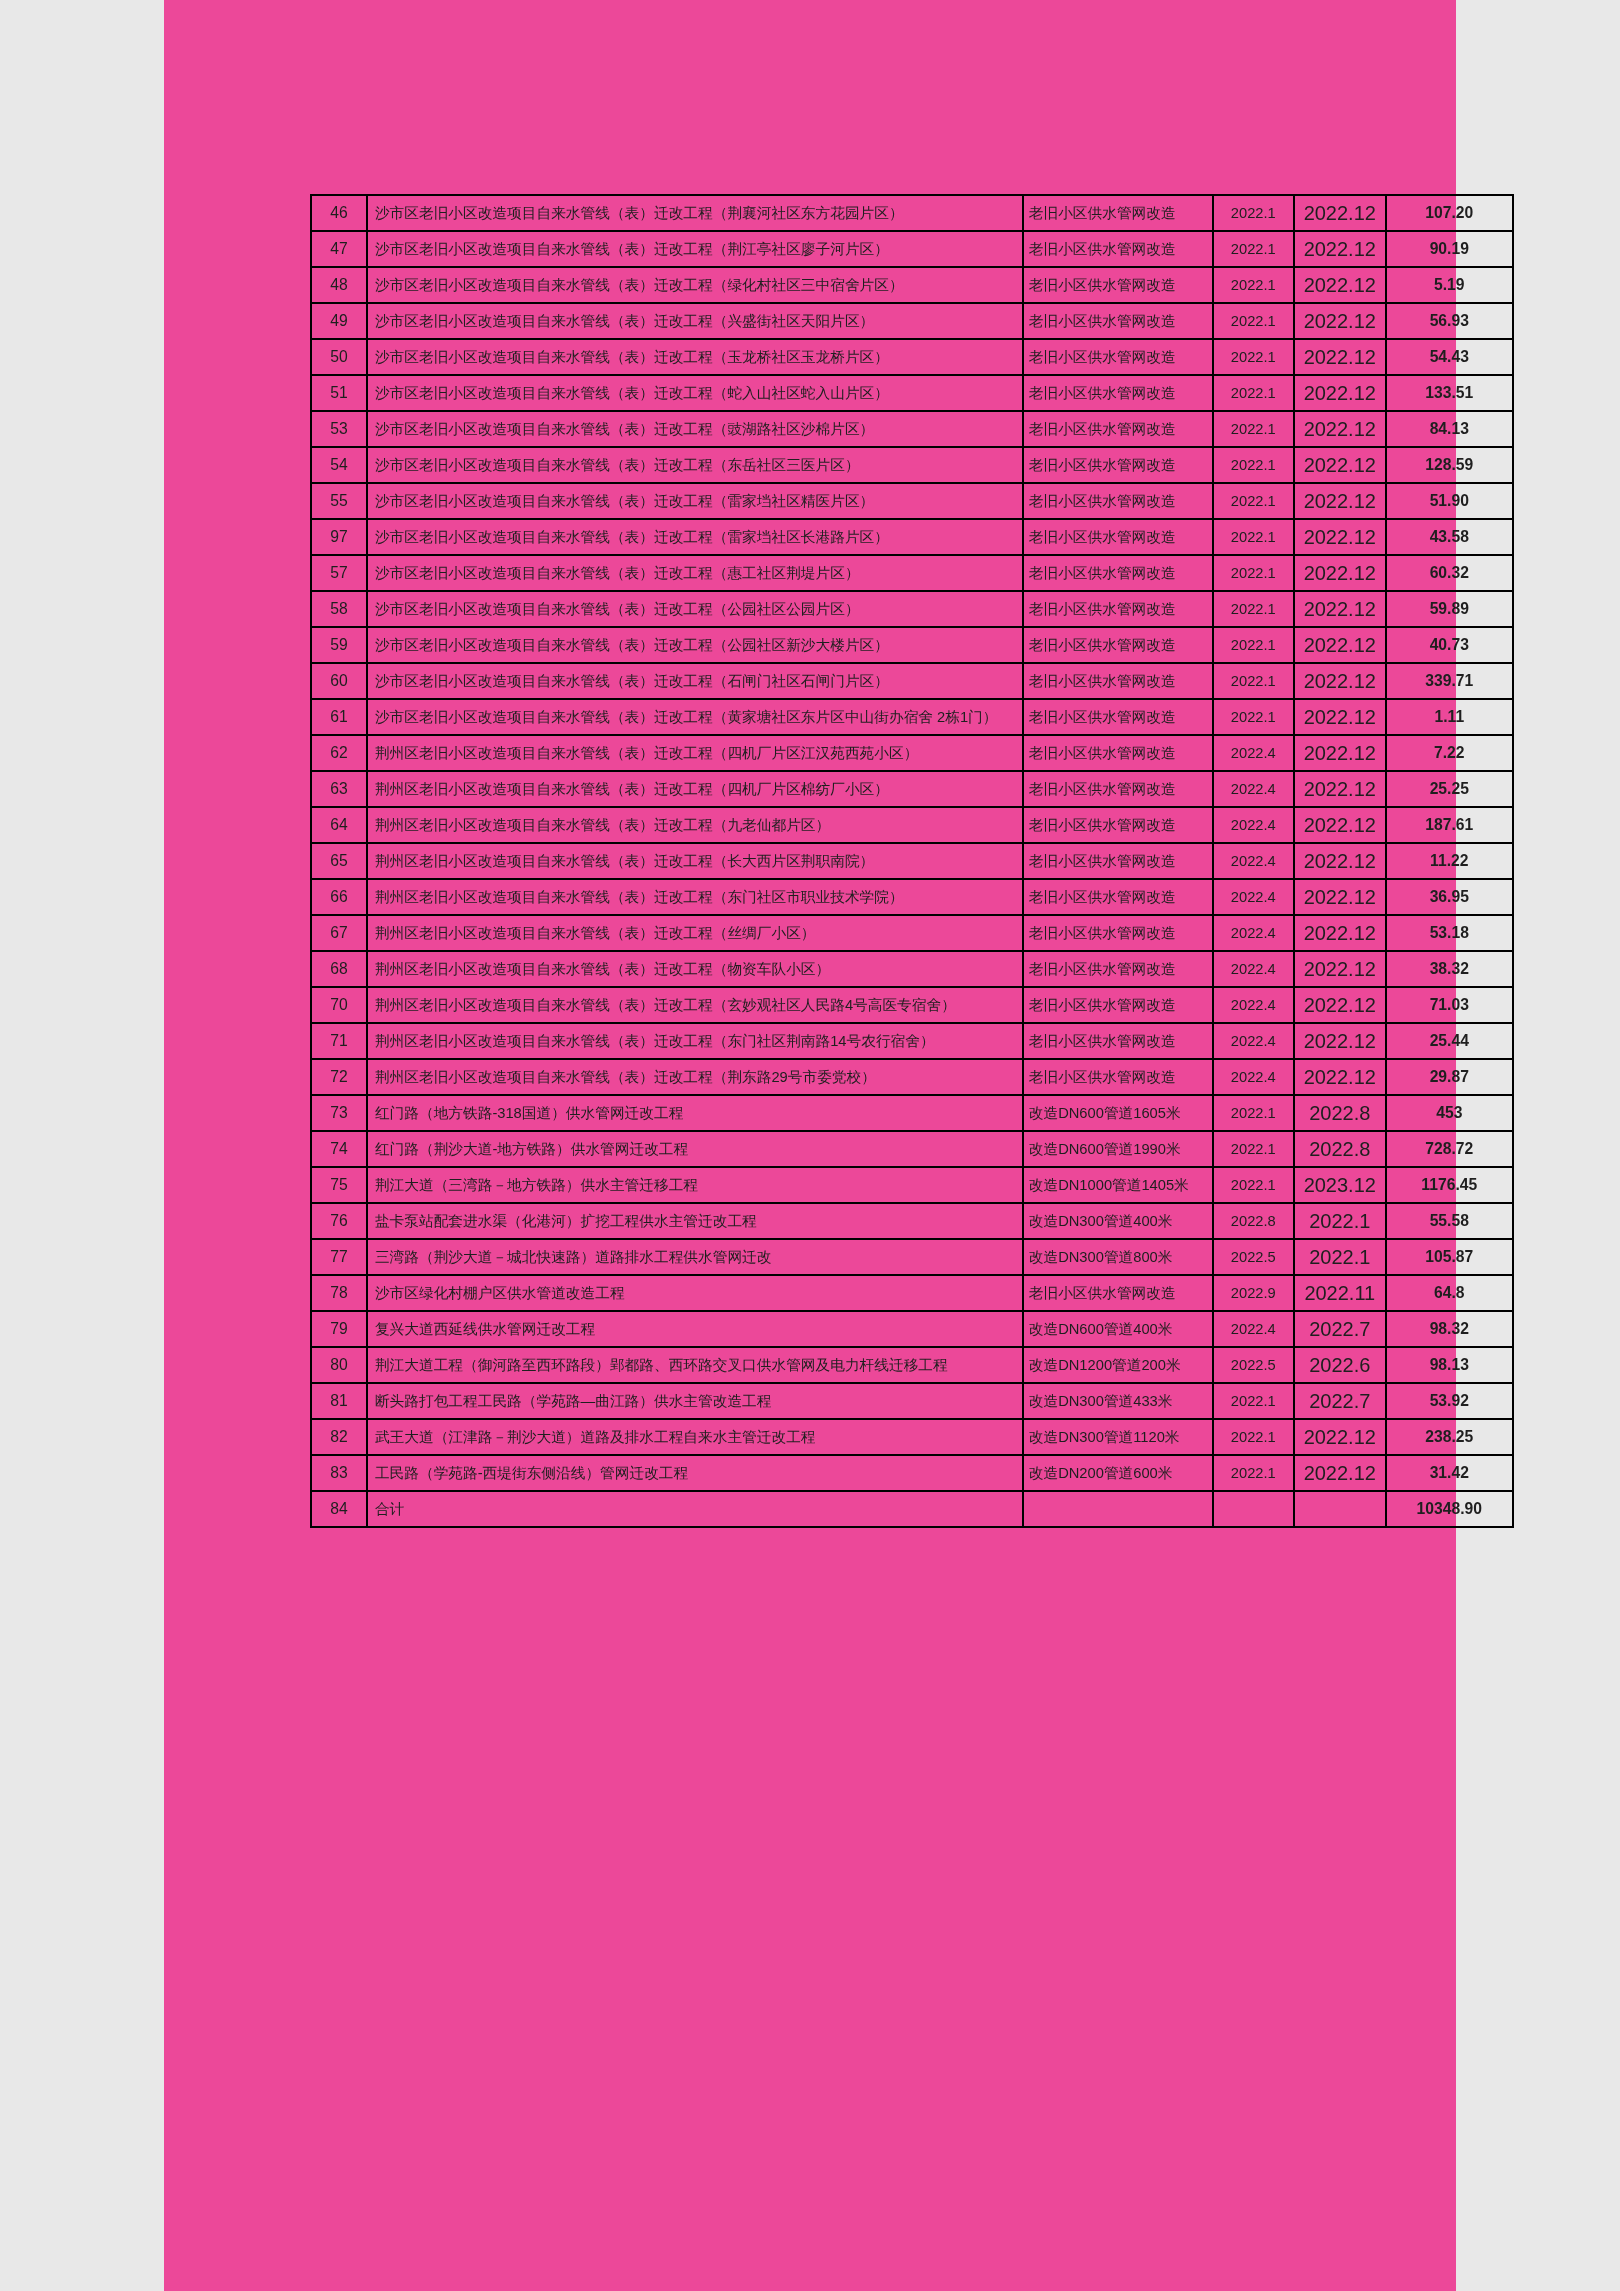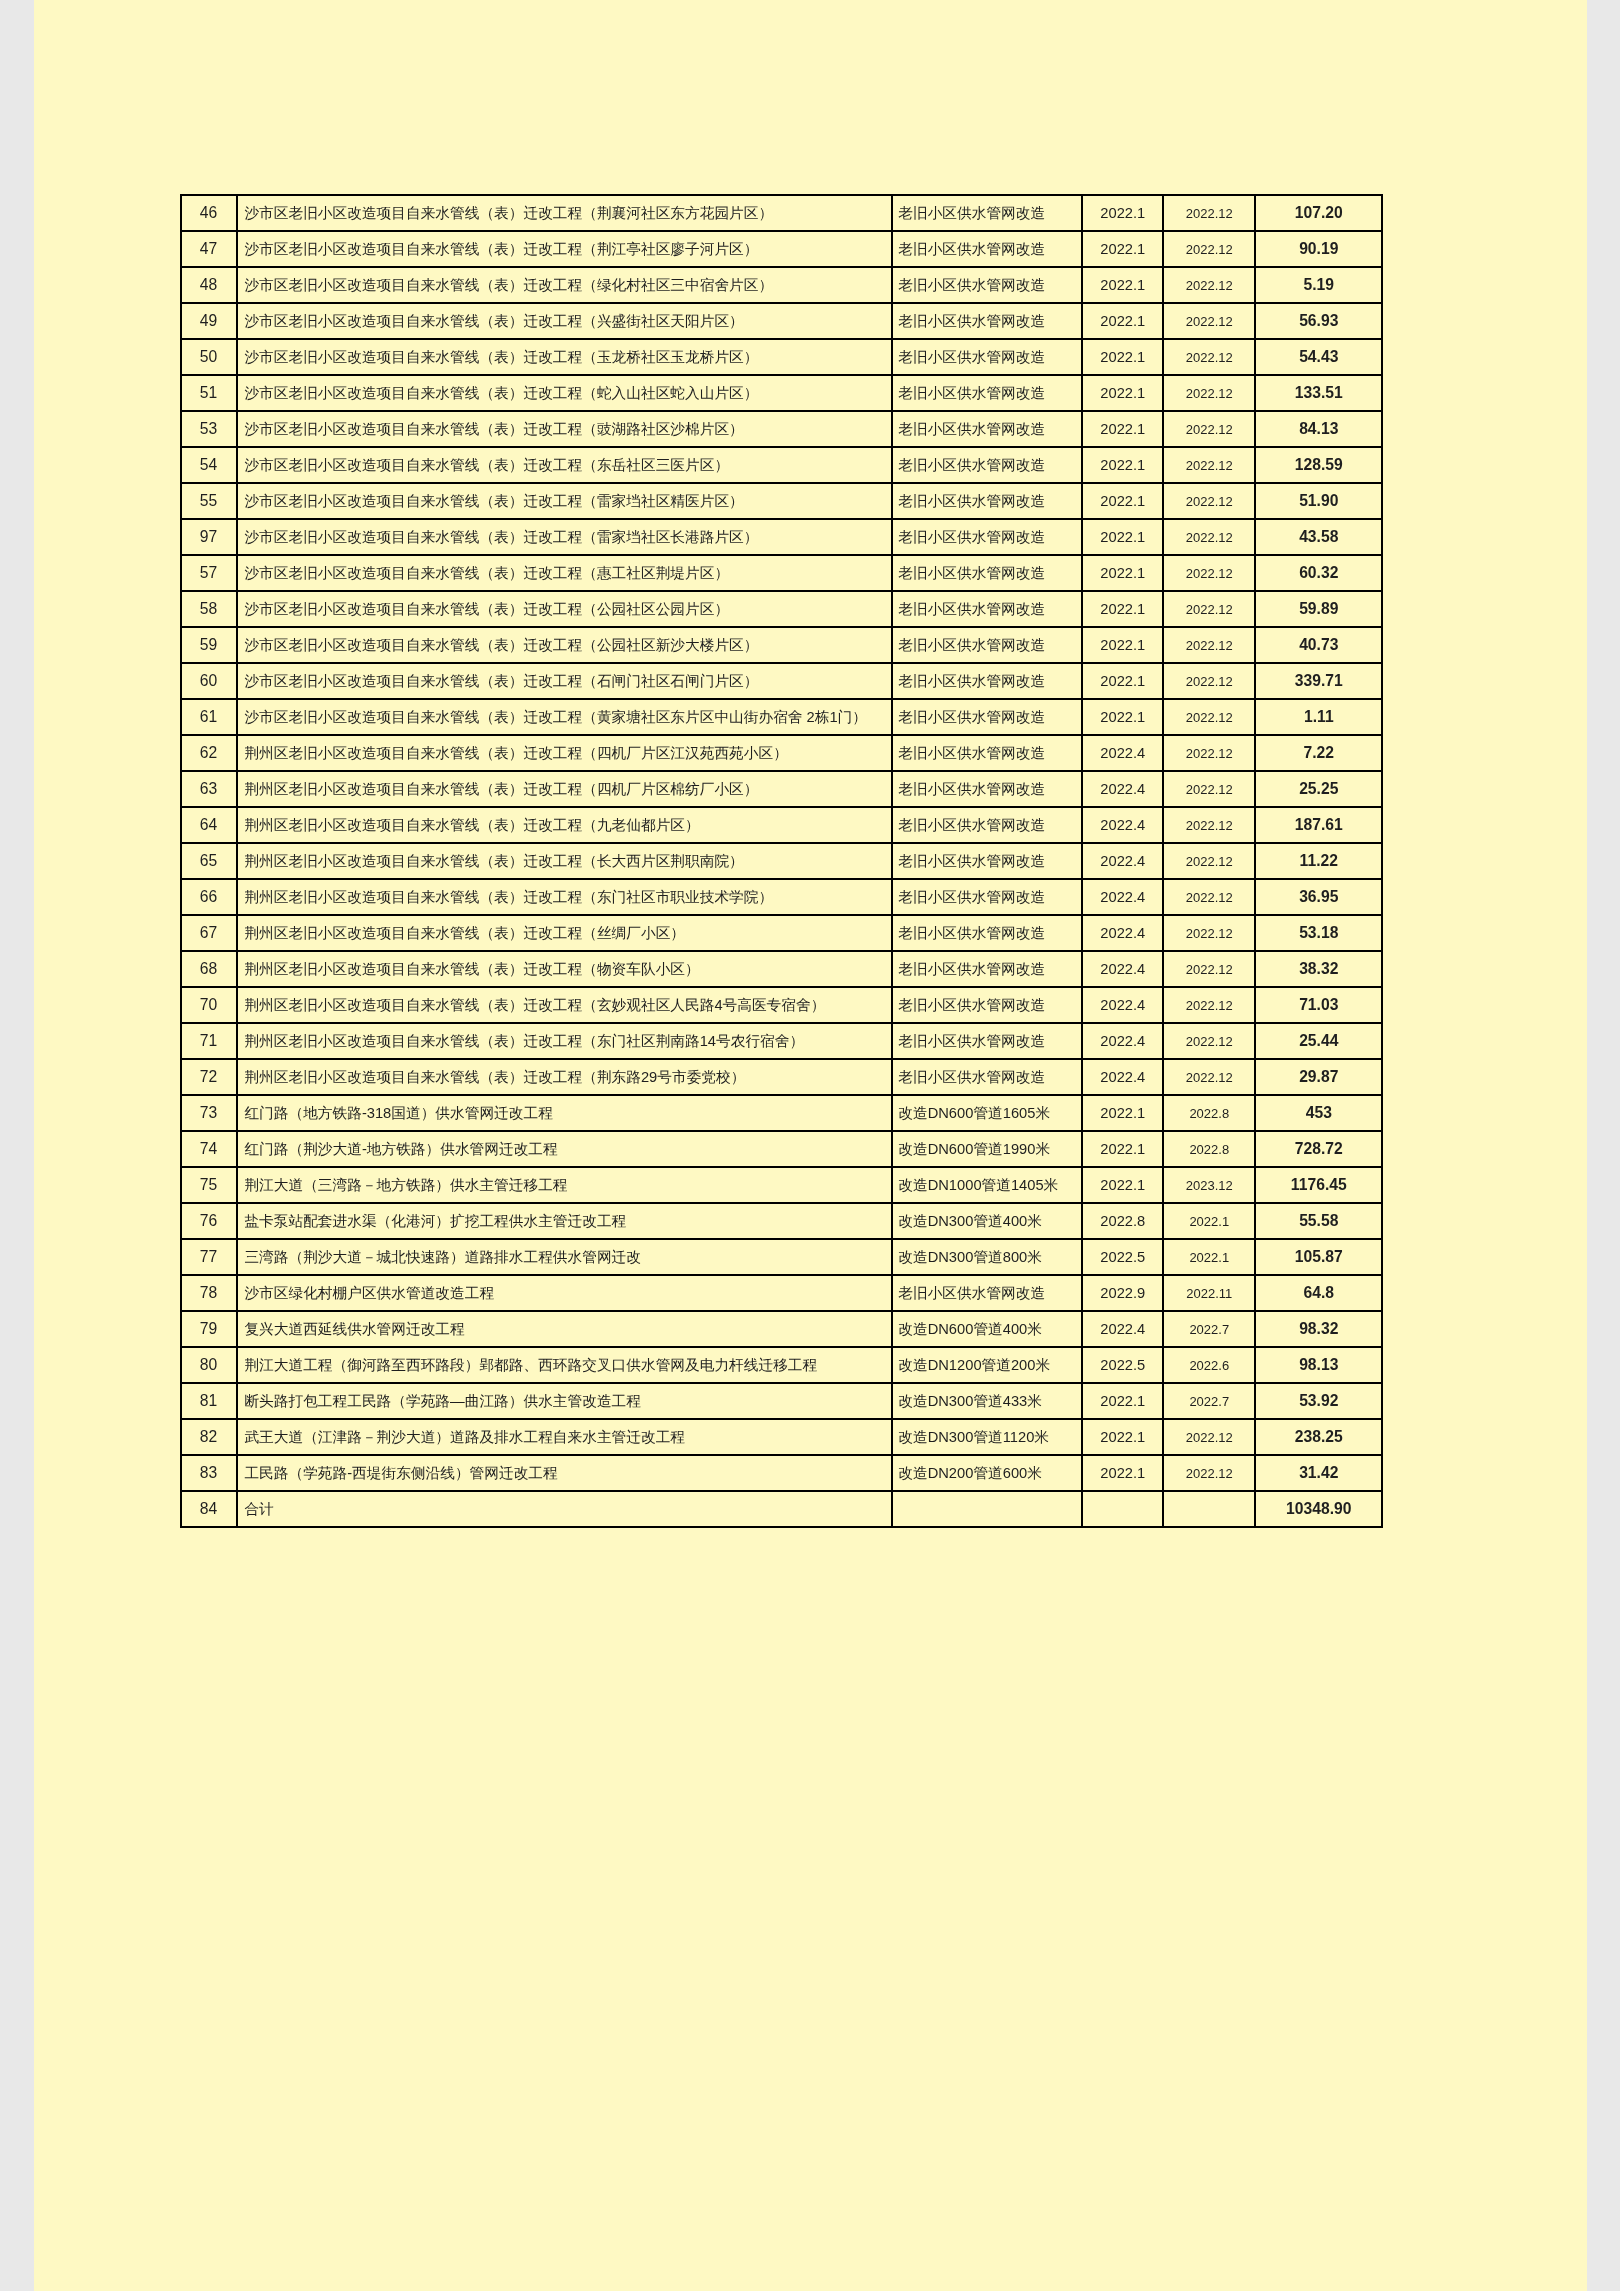--- a/index.html
+++ b/index.html
@@ -1,20 +1,20 @@
 <!DOCTYPE html>
 <html><head>
 <meta charset="utf-8">
 <style>
   html,body { margin:0; padding:0; background:#e8e8e8; }
   .page {
     position:relative;
-    width:1553px;
+    width:1292px;
     height:2292px;
-    background:#fef9c3;
+    background:#ec4899;
     margin:0 auto;
     font-family:"Liberation Sans", sans-serif;
     color:#1f1f1f;
   }
   table.project-table {
     position:absolute;
     left:146px;
     top:194px;
     border-collapse:collapse;
     table-layout:fixed;
@@ -25,21 +25,21 @@
     height:34px;
     padding:0;
     vertical-align:middle;
     overflow:hidden;
     white-space:nowrap;
   }
   td.c-no     { width:54px;  text-align:center; font-size:15.7px; }
   td.c-name   { width:645px; text-align:left;   font-size:14.7px; padding-left:6.9px; padding-right:2px; }
   td.c-type   { width:181px; text-align:left;   font-size:14.7px; padding-left:4.9px; padding-right:2px; }
   td.c-start  { width:79px;  text-align:center; font-size:14.7px; }
-  td.c-end    { width:90px;  text-align:center; font-size:13px;margin-top:15px; }
+  td.c-end    { width:90px;  text-align:center; font-size:20px;margin-top:15px; }
   td.c-amount { width:125px; text-align:center; font-size:15.7px; font-weight:bold;border-radius:13px; }
 </style>
 </head>
 <body>
 
 <div class="page">
   <table class="project-table">
     <tbody id="table-body">
   <tr>
     <td class="c-no">46</td>

